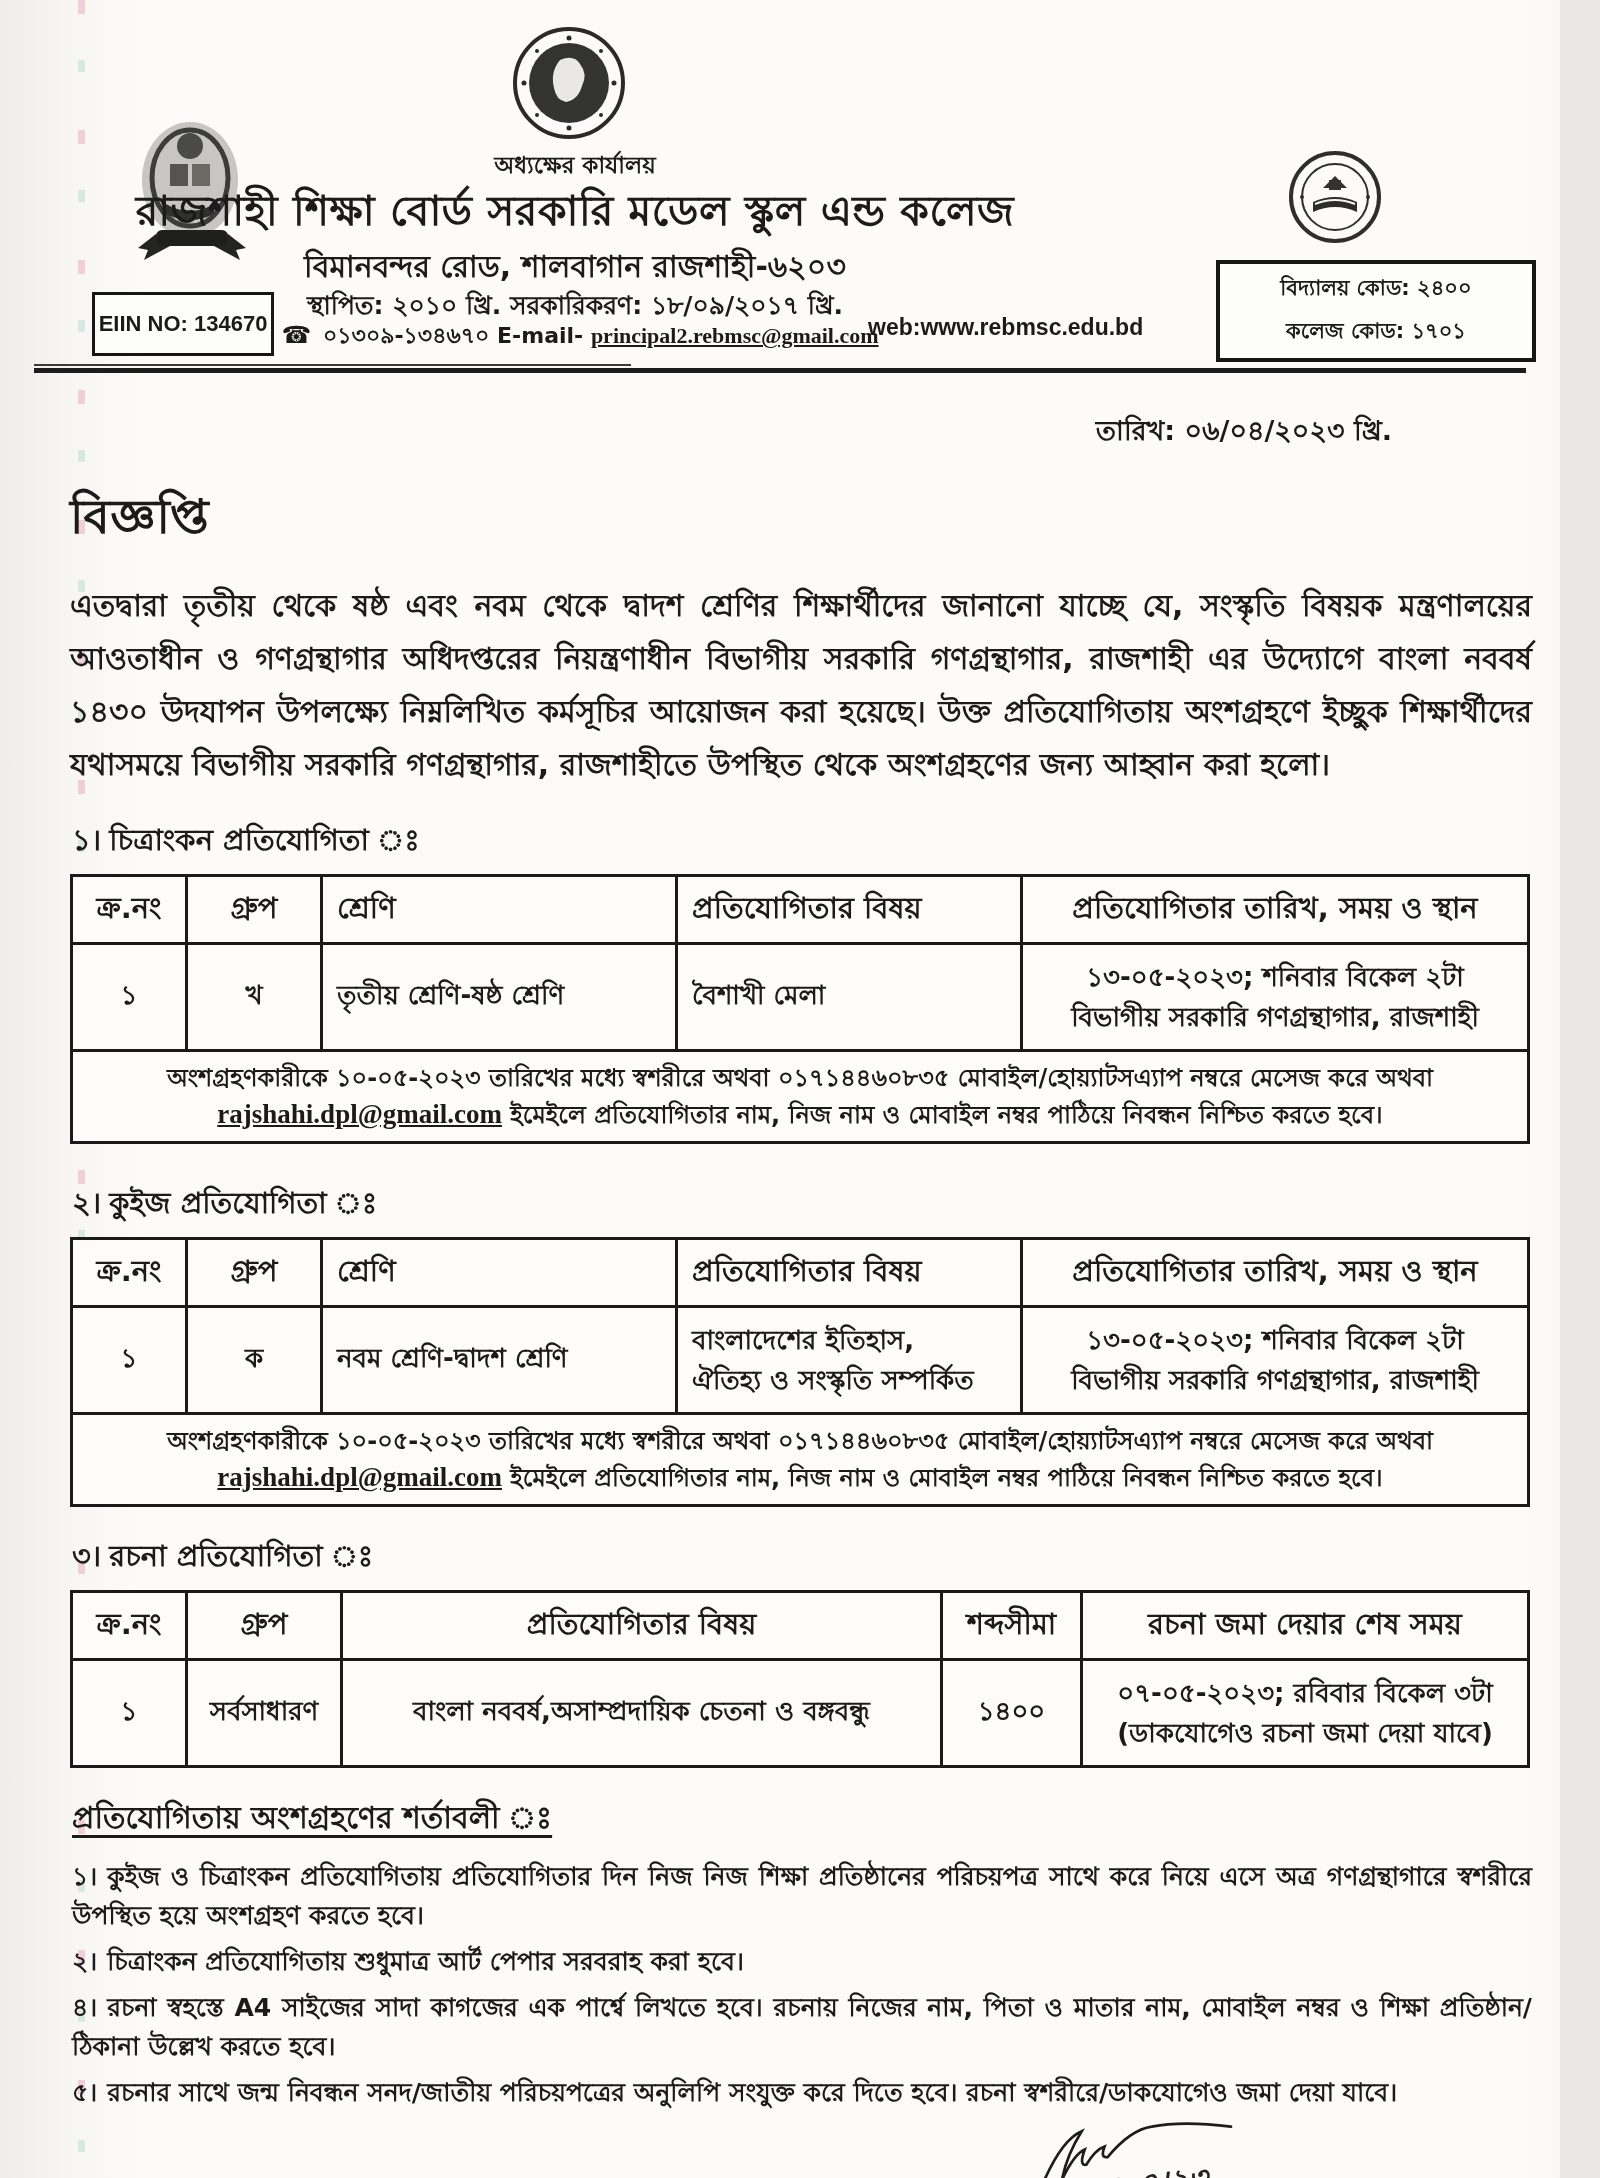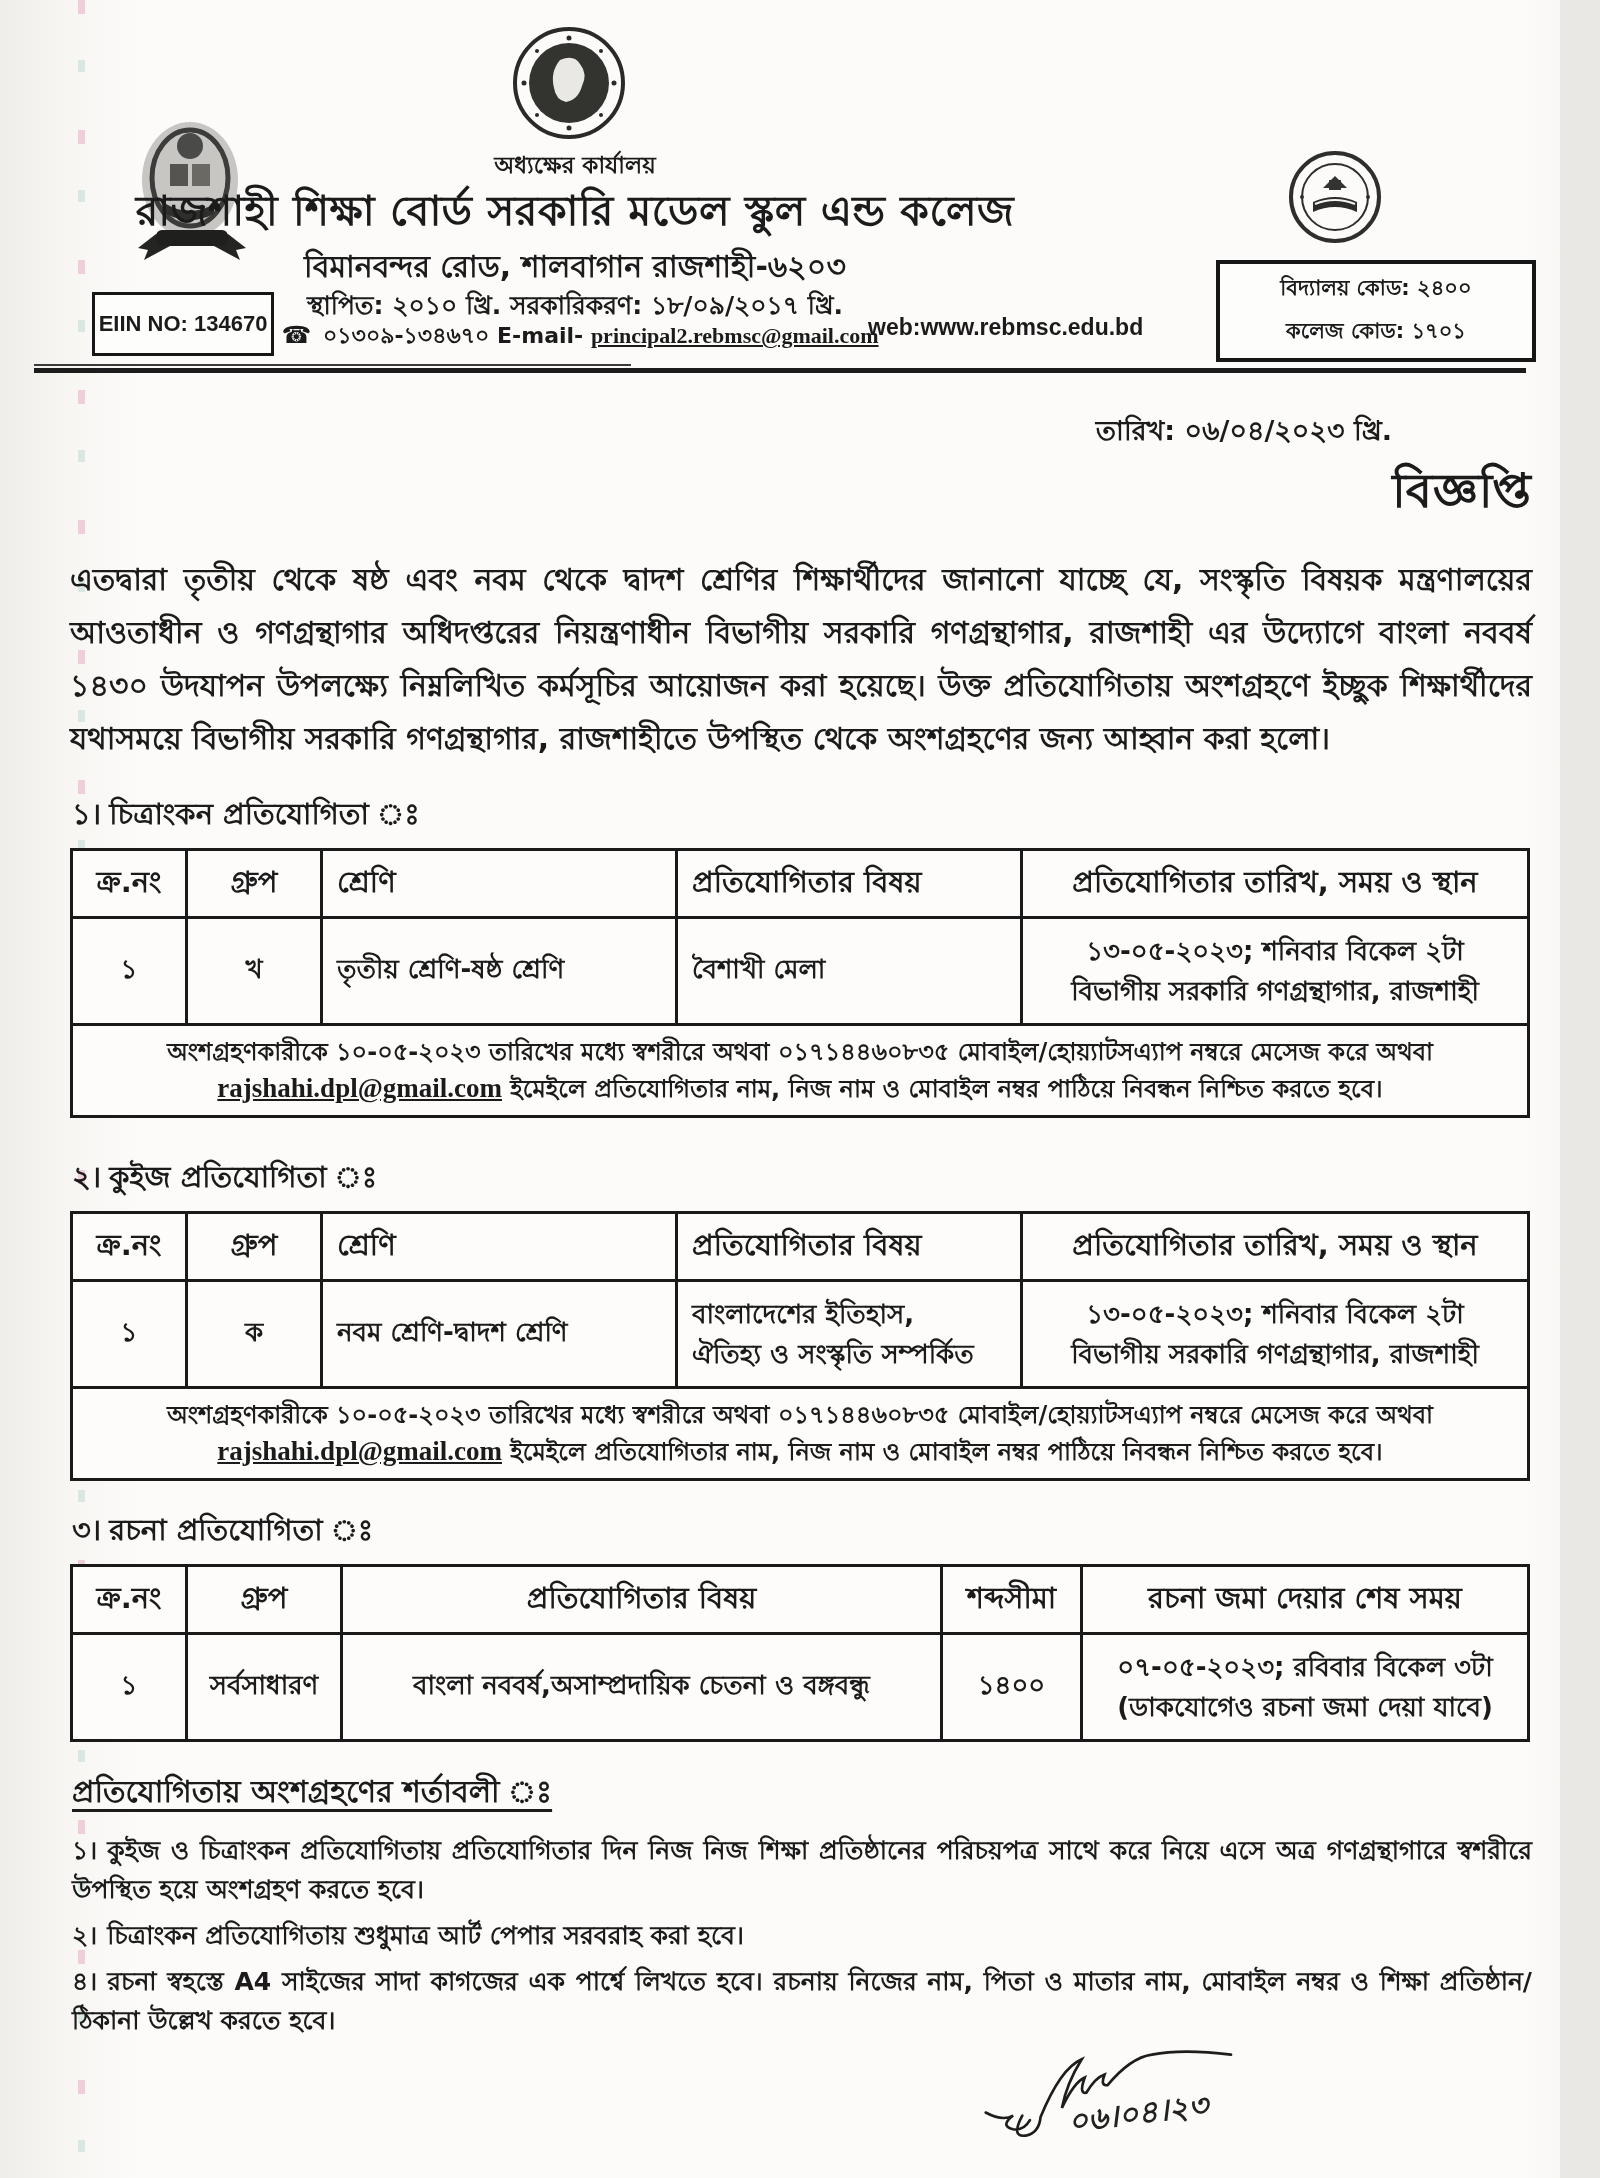--- a/index.html
+++ b/index.html
@@ -37,21 +37,21 @@
     font-family:"Liberation Sans",sans-serif;font-size:22px;font-weight:700;}
   .codes-box{position:absolute;left:1216px;top:260px;width:312px;height:94px;border:4px solid #161616;
     display:flex;flex-direction:column;justify-content:space-evenly;text-align:center;
     font-size:21px;font-weight:700;background:#fdfdfc;}
   .board-logo{position:absolute;left:1288px;top:150px;width:94px;height:94px;}
   .rule{position:absolute;left:34px;right:34px;top:368px;height:5px;background:#1c1c1c;}
   .rule:before{content:"";position:absolute;left:0;top:-4px;width:40%;height:2px;background:#3a3a3a;}
   
   main{position:absolute;top:378px;left:70px;width:1462px;}
   .date{ text-align:right;padding-right:140px;font-size:27px;font-weight:600;margin-top:32px;}
-  .title{text-align:right;font-size:47px;font-weight:800;margin-top:0;letter-spacing:1px;}
+  .title{text-align:left;font-size:47px;font-weight:800;margin-top:26px;letter-spacing:1px;}
   .intro{font-size:30px;font-weight:600;line-height:53px;text-align:justify;margin:20px 0 0 0;}
   .section-heading{font-size:29px;font-weight:800;margin:26px 0 8px 2px;}
   .section-heading .num{margin-right:8px;}
   table{border-collapse:collapse;width:1457px;table-layout:fixed;background:#fdfcfa;}
   th,td{border:3px solid #1a1a1a;overflow:hidden;}
   th{font-size:29px;font-weight:700;padding:8px 6px;}
   td{font-size:26px;font-weight:600;padding:8px 8px;}
   .c{text-align:center;} .l{text-align:left;padding-left:14px;}
   .row-tall td{height:88px;}
   .note-cell{text-align:center;font-weight:700;font-size:24px;line-height:36px;padding:8px 10px;}
@@ -251,20 +251,23 @@
     <div class="cond-heading">প্রতিযোগিতায় অংশগ্রহণের শর্তাবলী ঃ</div>
     <div class="cond-item">
       <span class="num">১।</span><span>কুইজ ও চিত্রাংকন প্রতিযোগিতায় প্রতিযোগিতার দিন নিজ নিজ শিক্ষা প্রতিষ্ঠানের পরিচয়পত্র সাথে করে নিয়ে এসে অত্র গণগ্রন্থাগারে স্বশরীরে উপস্থিত হয়ে অংশগ্রহণ করতে হবে।</span>
     </div>
     <div class="cond-item">
       <span class="num">২।</span><span>চিত্রাংকন প্রতিযোগিতায় শুধুমাত্র আর্ট পেপার সরবরাহ করা হবে।</span>
     </div>
     <div class="cond-item">
       <span class="num">৪।</span><span>রচনা স্বহস্তে A4 সাইজের সাদা কাগজের এক পার্শ্বে লিখতে হবে। রচনায় নিজের নাম, পিতা ও মাতার নাম, মোবাইল নম্বর ও শিক্ষা প্রতিষ্ঠান/ঠিকানা উল্লেখ করতে হবে।</span>
     </div>
+    <div class="cond-item">
+      <span class="num">৫।</span><span>রচনার সাথে জন্ম নিবন্ধন সনদ/জাতীয় পরিচয়পত্রের অনুলিপি সংযুক্ত করে দিতে হবে। রচনা স্বশরীরে/ডাকযোগেও জমা দেয়া যাবে।</span>
+    </div>
 
     <div class="signature">
       <svg class="sig-svg" width="420" height="96" viewBox="0 0 420 126">
         <path d="M18 86 q22 12 36 4 q-18 14 0 18 q14 2 22 -12 m-10 -6 q-16 30 6 26 q16 -4 18 -24 q26 -64 54 -76 q-20 32 -26 64 q16 -34 30 -40 q-8 22 2 20 q12 -20 24 -24 q-6 16 4 14 q30 -36 58 -40 q40 -8 104 0" fill="none" stroke="#1d1d1d" stroke-width="3.5" stroke-linecap="round"></path>
         <text class="sig-date-text" x="128" y="112" transform="rotate(-7 128 112)">০৬।০৪।২৩</text>
       </svg>
 
     </div>
   </main>
 </div>

